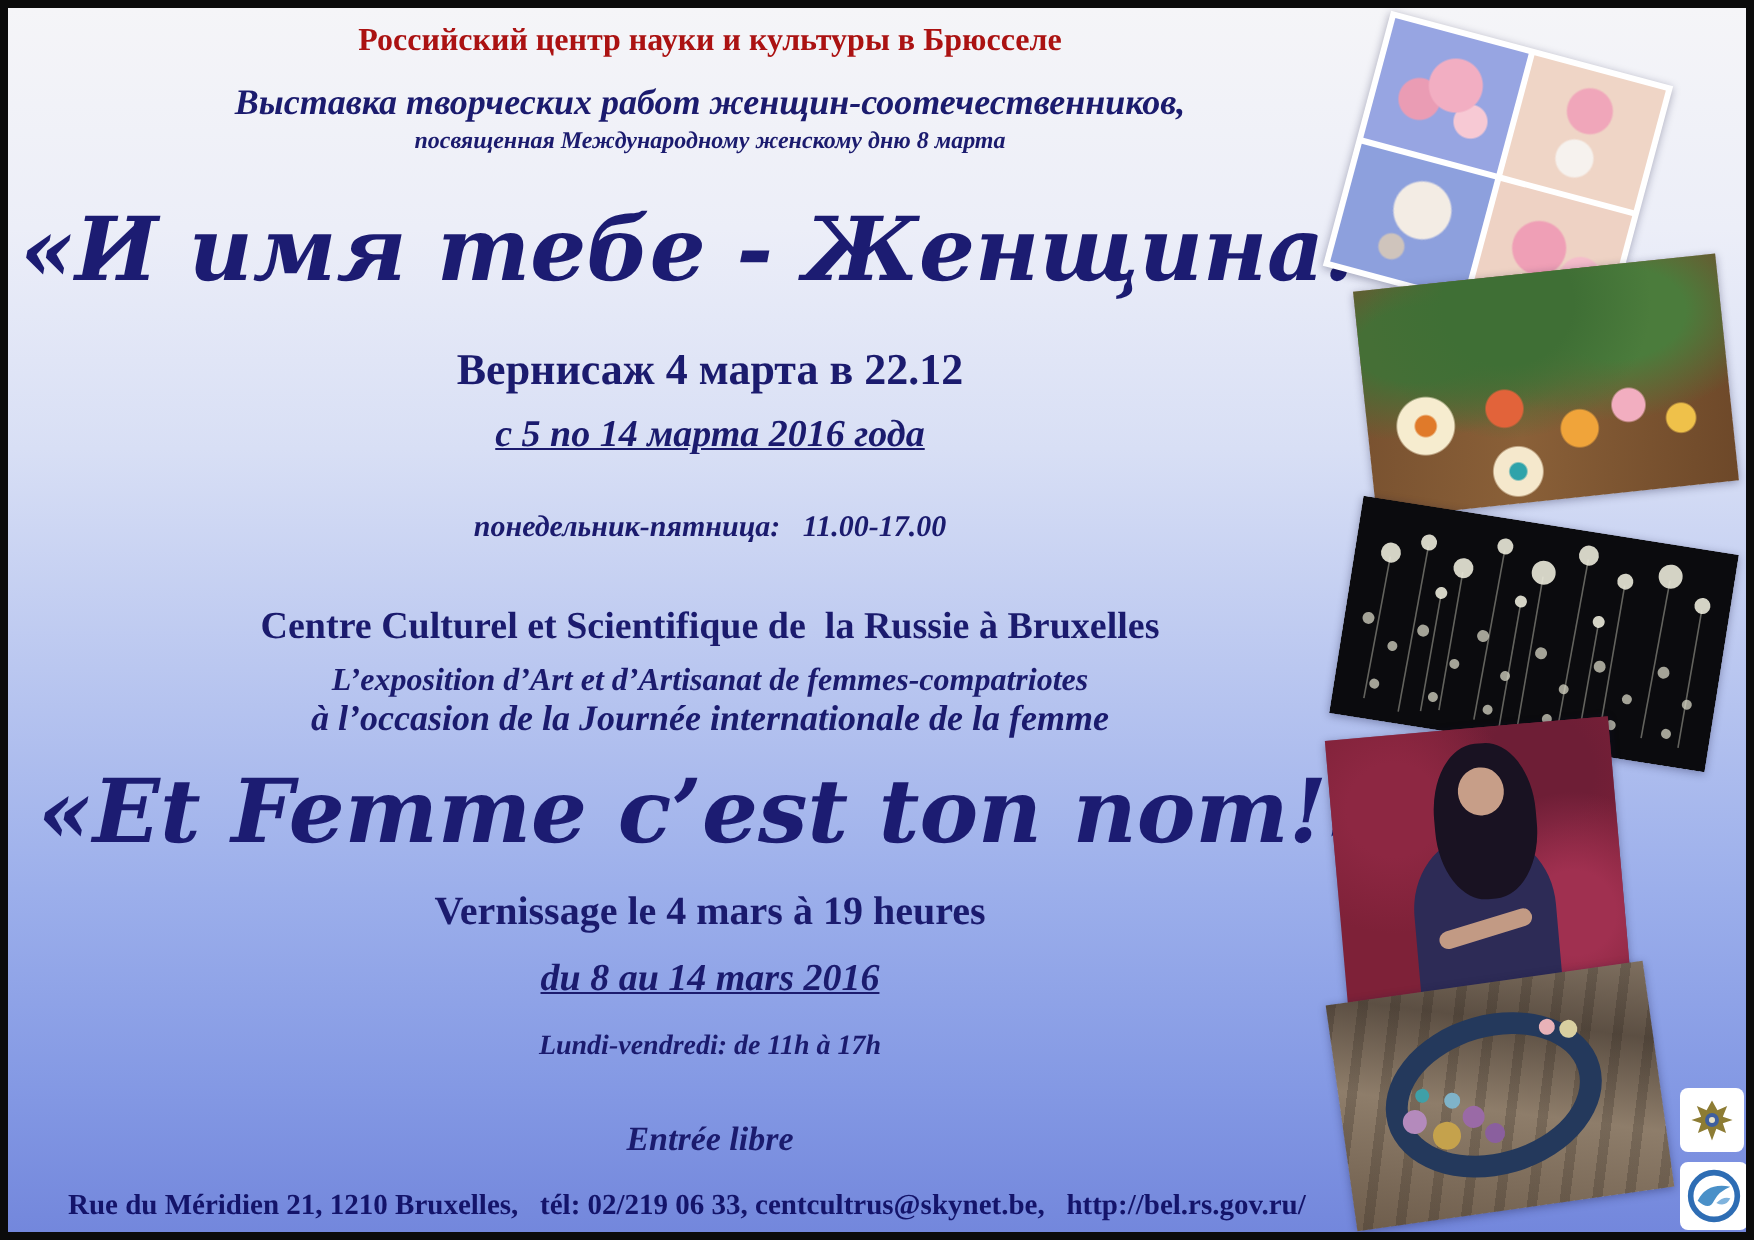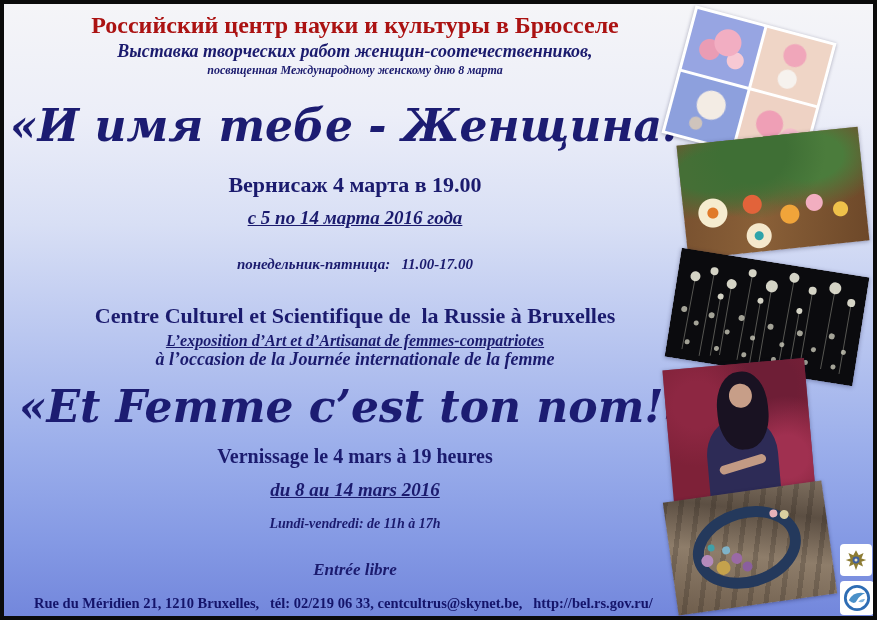--- a/index.html
+++ b/index.html
@@ -5,30 +5,30 @@
   html,body{margin:0;padding:0;background:#000;}
   .poster{
     position:relative; width:877px; height:620px; box-sizing:border-box;
     border:4px solid #0b0b0b; overflow:hidden;
     background:linear-gradient(180deg,#f5f5f8 0%, #eceef8 18%, #d8dff5 36%, #bac7f0 54%, #9cafeb 72%, #8499e4 88%, #7387dc 100%);
     font-family:"Liberation Serif", serif;
   }
   .textcol{position:absolute; left:6px; top:0; width:690px; height:612px;}
   .line{position:absolute; width:100%; text-align:center; color:#1b1b6e; white-space:nowrap;}
   .pre{white-space:pre;}
-  .org{top:8px; font-size:24px; font-weight:bold; color:#ab1212;}
+  .org{top:8px; font-size:16px; font-weight:bold; color:#ab1212;}
   .sub1{top:37px; font-size:18px; font-weight:bold; font-style:italic;}
   .sub2{top:59px; font-size:12px; font-weight:bold; font-style:italic;}
   .title-ru{top:96px; font-size:44px; font-weight:bold; font-style:italic; font-family:"DejaVu Serif", serif; color:#1c1c72;}
   .vern-ru{top:168px; font-size:22px; font-weight:bold;}
   .dates-ru{top:203px; font-size:19px; font-weight:bold; font-style:italic; text-decoration:underline;}
   .hrs1{top:252px; font-size:15px; font-weight:bold; font-style:italic;}
   .hrs2{top:269px; font-size:15px; font-weight:bold; font-style:italic;}
-  .fr-org{top:299px; font-size:22px; font-weight:bold;}
-  .expo1{top:328px; font-size:16px; font-weight:bold; font-style:italic;text-decoration:underline;}
+  .fr-org{top:299px; font-size:19px; font-weight:bold;}
+  .expo1{top:328px; font-size:16px; font-weight:bold; font-style:italic;}
   .expo2{top:345px; font-size:18px; font-weight:bold; font-style:italic;}
   .title-fr{top:377px; font-size:44px; font-weight:bold; font-style:italic; font-family:"DejaVu Serif", serif; color:#1c1c72;}
   .vern-fr{top:441px; font-size:20px; font-weight:bold;}
   .dates-fr{top:475px; font-size:19px; font-weight:bold; font-style:italic; text-decoration:underline;}
   .fhrs1{top:512px; font-size:14px; font-weight:bold; font-style:italic;}
   .fhrs2{top:529px; font-size:14px; font-weight:bold; font-style:italic;}
   .entry{top:556px; font-size:17px; font-weight:bold; font-style:italic;}
   .address{position:absolute; left:30px; top:591px; width:820px; font-size:14.5px; font-weight:bold; color:#14146a; white-space:pre; text-align:left;}
 
   .photo{position:absolute; box-shadow:0 1px 4px rgba(20,20,60,.35);}
@@ -74,21 +74,21 @@
 </head>
 <body>
 
 <div class="poster">
 
   <div class="textcol">
     <div class="line org">Российский центр науки и культуры в Брюсселе</div>
     <div class="line sub1">Выставка творческих работ женщин-соотечественников,</div>
     <div class="line sub2">посвященная Международному женскому дню 8 марта</div>
     <div class="line title-ru">«И имя тебе - Женщина!»</div>
-    <div class="line vern-ru">Вернисаж 4 марта в 19.00</div>
+    <div class="line vern-ru">Вернисаж 4 марта в 22.12</div>
     <div class="line dates-ru">с 5 по 14 марта 2016 года</div>
     <div class="line hrs1 pre">понедельник-пятница:   11.00-17.00</div>
     <div class="line fr-org pre">Centre Culturel et Scientifique de  la Russie à Bruxelles</div>
     <div class="line expo1">L’exposition d’Art et d’Artisanat de femmes-compatriotes</div>
     <div class="line expo2">à l’occasion de la Journée internationale de la femme</div>
     <div class="line title-fr">«Et Femme c’est ton nom!»</div>
     <div class="line vern-fr">Vernissage le 4 mars à 19 heures</div>
     <div class="line dates-fr">du 8 au 14 mars 2016</div>
     <div class="line fhrs1">Lundi-vendredi: de 11h à 17h</div>
     <div class="line entry">Entrée libre</div>

